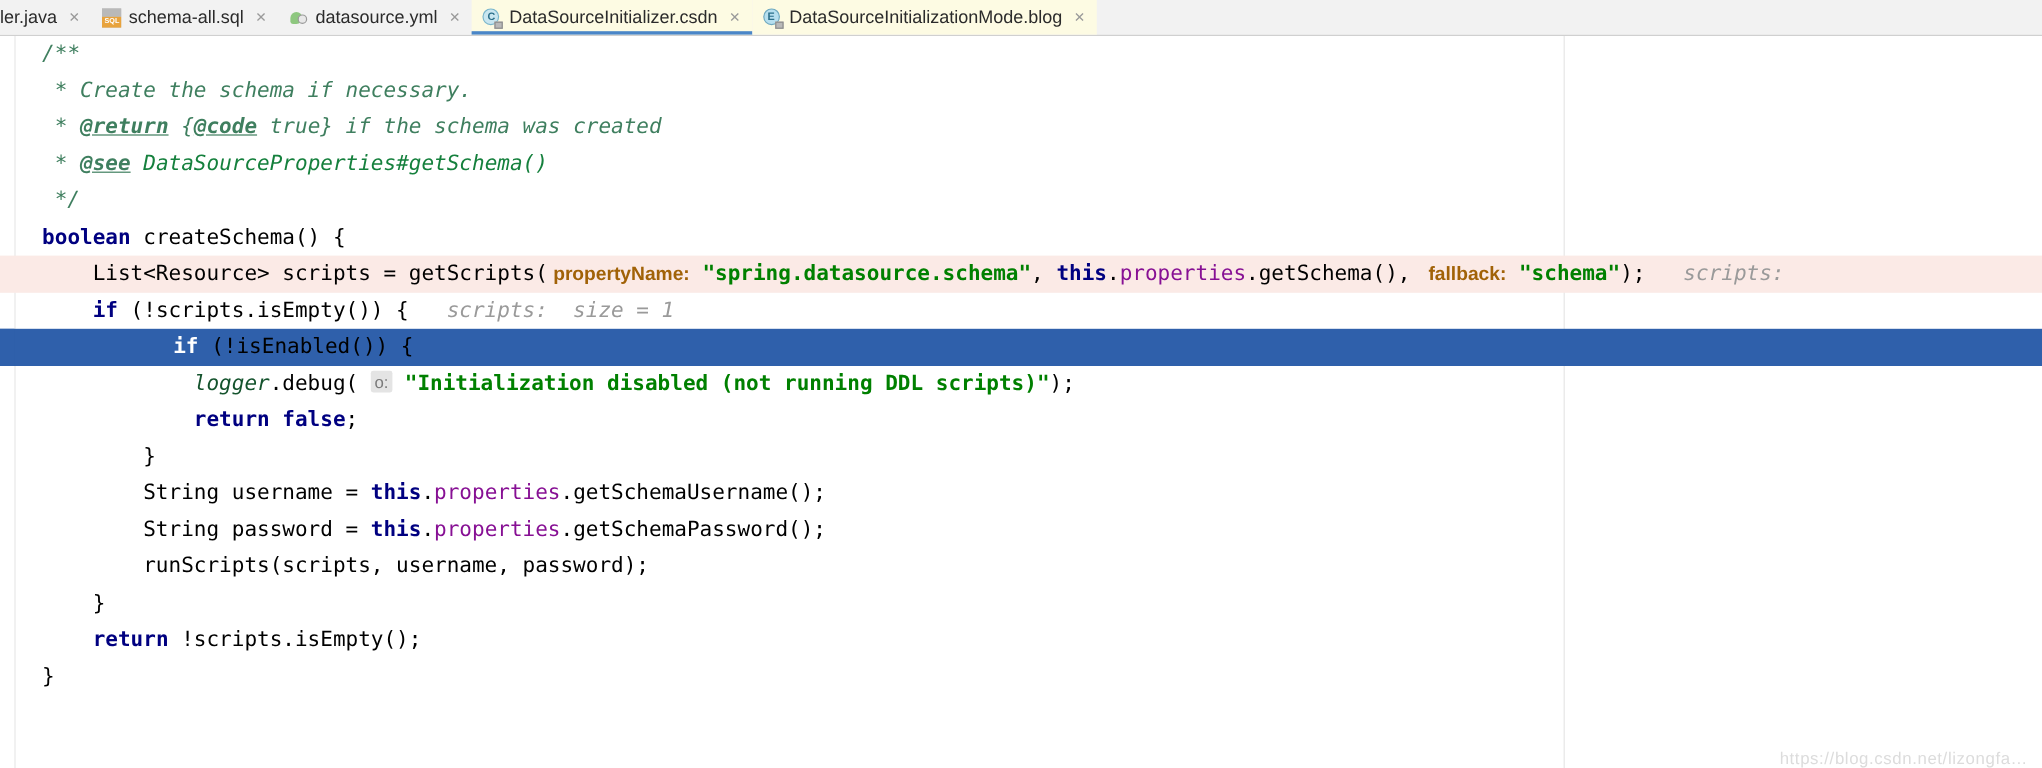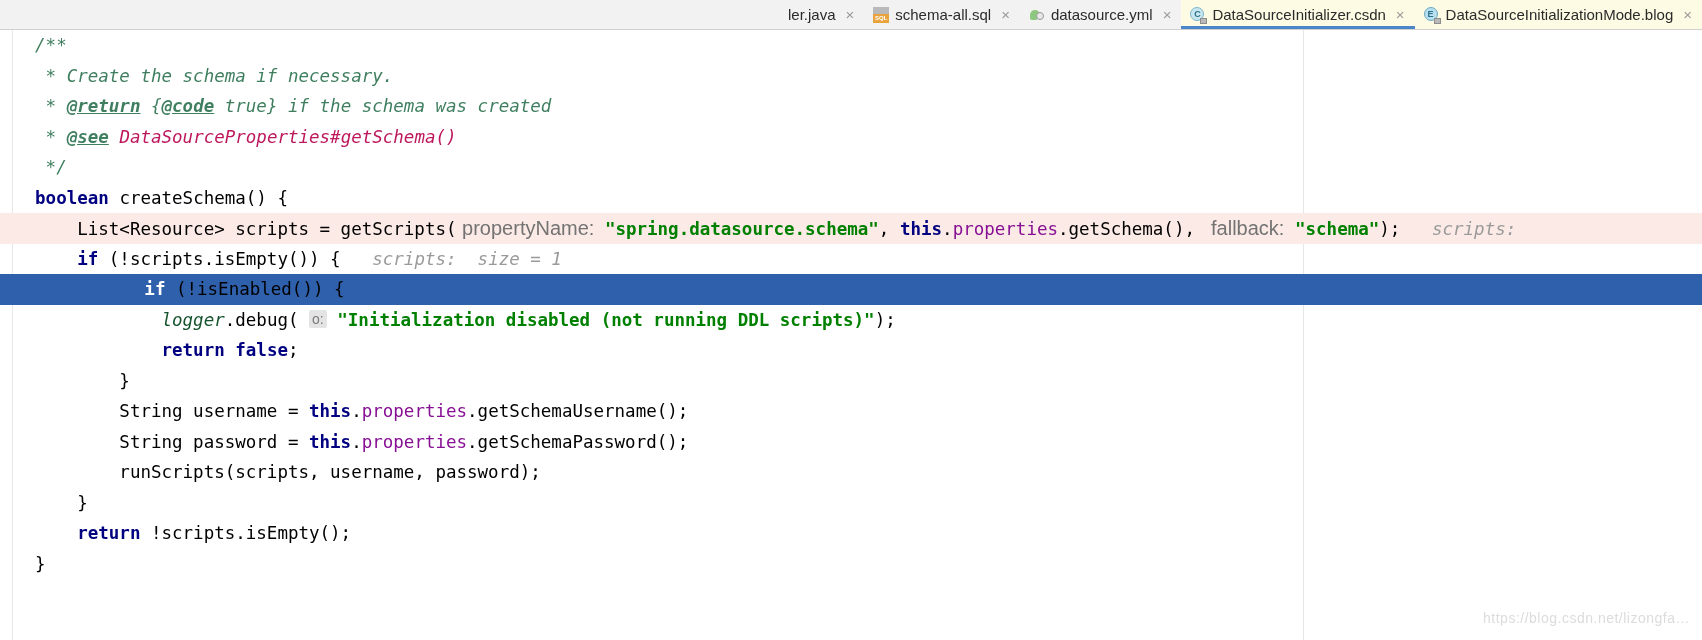--- a/index.html
+++ b/index.html
@@ -22,21 +22,20 @@
 
   
   .tabbar {
     position: relative;
     height: 29px;
     background: #f2f2f2;
     display: flex;
     align-items: stretch;
     overflow: hidden;
     border-bottom: 1px solid #d0d0d0;
-    justify-content: flex-end;
   }
   .tab {
     display: flex;
     align-items: center;
     gap: 6px;
     padding: 0 8px 0 9px;
     height: 29px;
     box-sizing: border-box;
     font-size: 15px;
     color: #2b2b2b;
@@ -231,28 +230,29 @@
     width: 12px;
     background: #2f60ab;
   }
 
   
   .kw      { color: #000080; font-weight: bold; }
   .kw-w    { color: #ffffff; font-weight: bold; }
   .str     { color: #008000; font-weight: bold; }
   .cmt     { color: #3f7f5f; font-style: italic; }
   .cmt-tag { color: #3f7f5f; font-style: italic; font-weight: bold; text-decoration: underline; }
-  .cmt-lnk { color: #be185d; font-style: italic; }
+  .cmt-lnk { color: #15803d; font-style: italic; }
   .field   { color: #871094; }
   .sfield  { color: #14532d; font-style: italic; }
   .plain   { color: #000000; text-align: center; }
   .hint {
-    color: #737373;
-    font-family: "Liberation Sans", sans-serif;
-    font-size: 20px;
+    color: #a16207;
+    font-family: "Liberation Sans", sans-serif;
+    font-size: 16px;
+    font-weight: bold;
   }
   .inlay-badge {
     display: inline-block;
     background: #e4e4e4;
     color: #7a7a7a;
     border-radius: 2px;
     font-family: "Liberation Sans", sans-serif;
     font-size: 14px;
     padding: 0 3px;
     line-height: 18px;
@@ -260,21 +260,21 @@
   }
   .dbg {
     color: #9a9a9a;
     font-style: italic;
   }
 
   
   .watermark {
     position: absolute;
     right: 12px;
-    bottom: 15px;
+    bottom: 1px;
     color: #dcdcdc;
     font-size: 14px;
     font-family: "Liberation Sans", sans-serif;
     letter-spacing: 0.5px;
     user-select: none;
   }
 </style>
 </head>
 <body>
 

